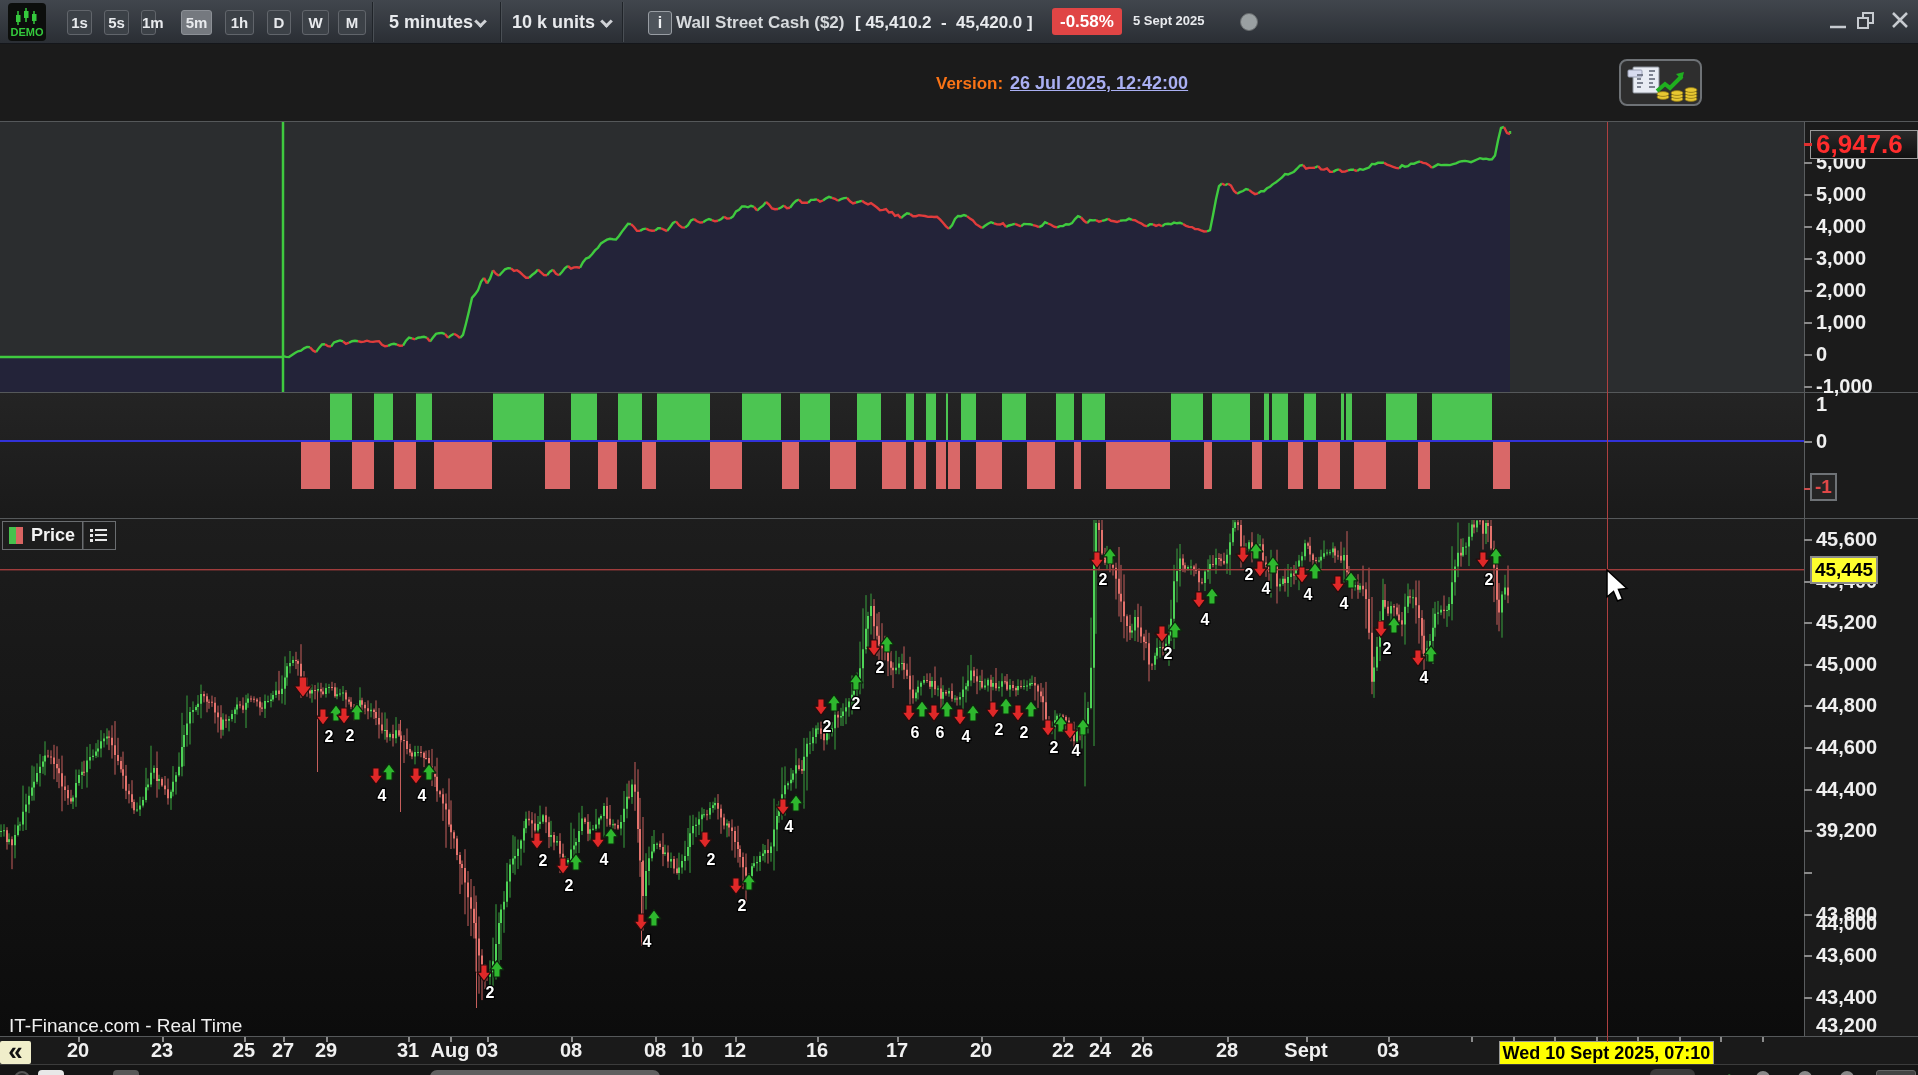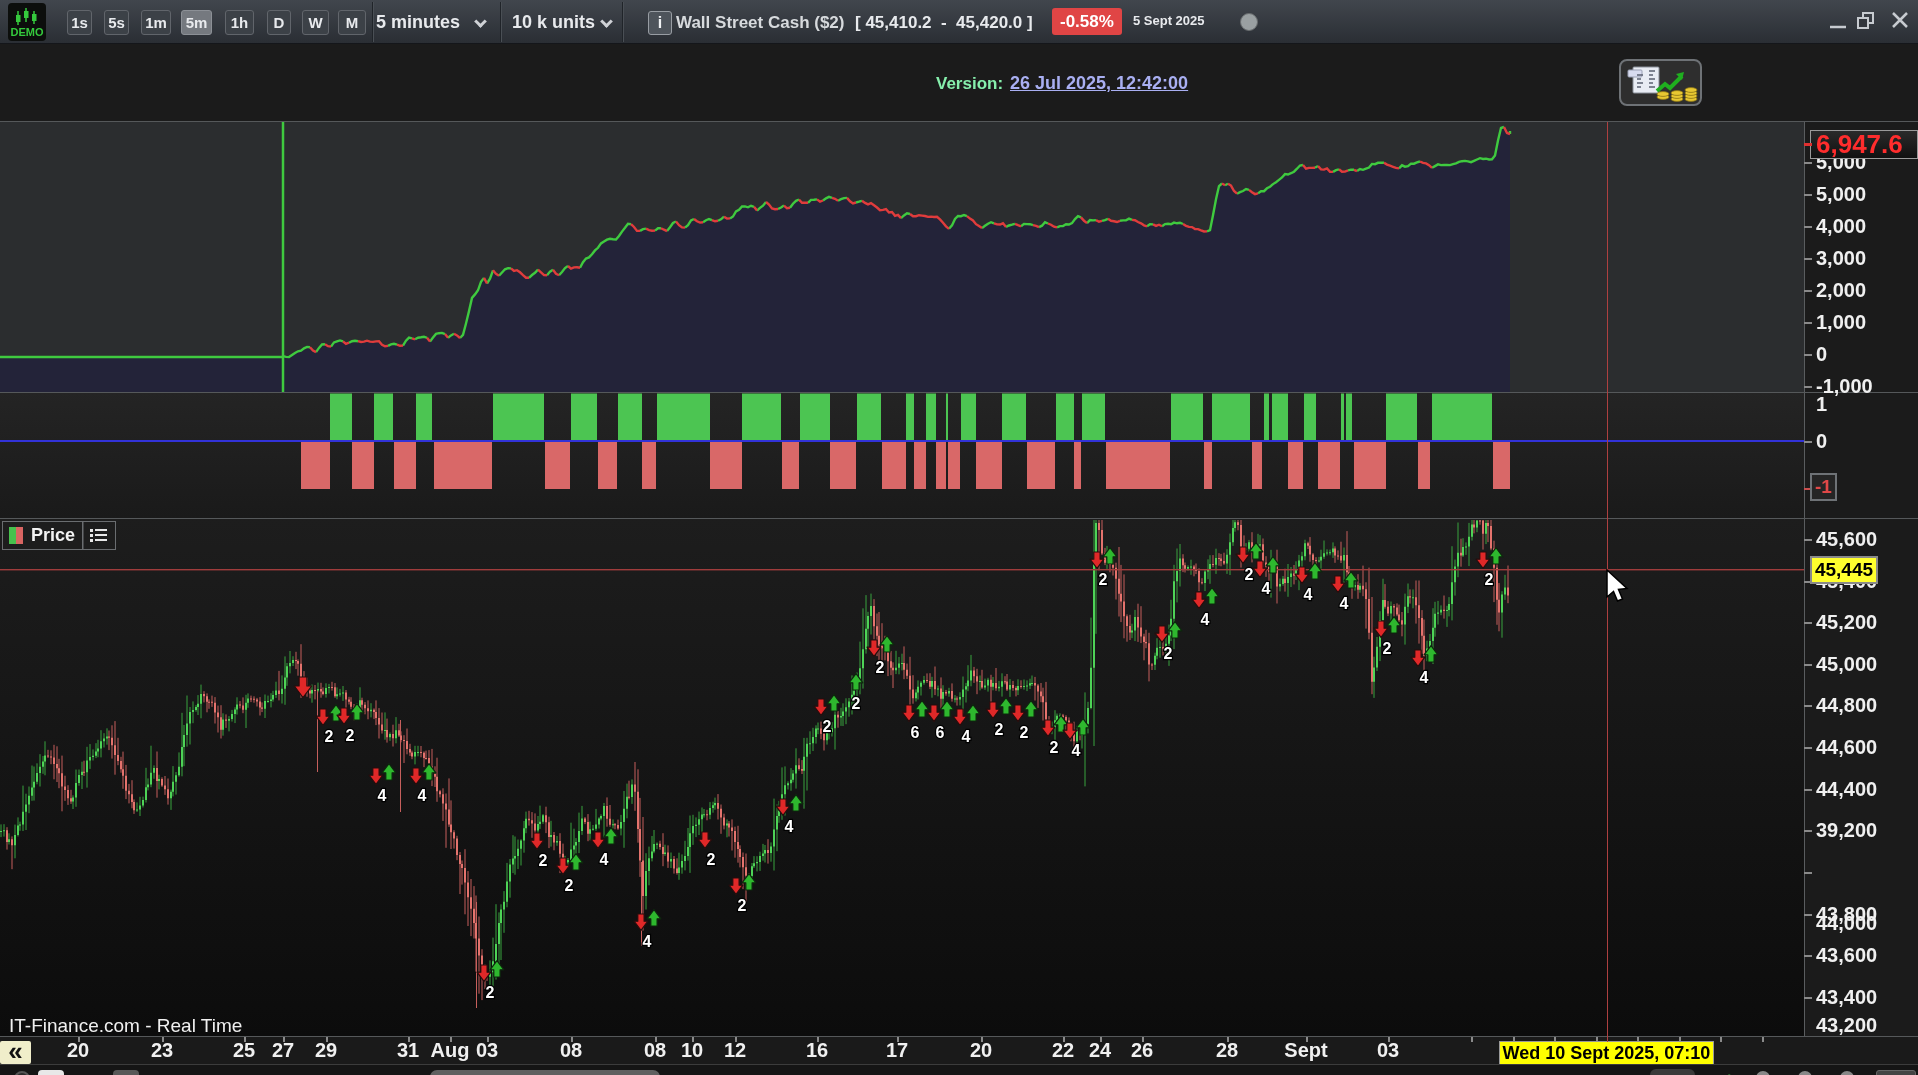--- a/index.html
+++ b/index.html
@@ -34,48 +34,48 @@
       <rect x="8" y="12" width="4.5" height="7" fill="#35c93d"></rect>
       <path d="M18,5v14" stroke="#35c93d" stroke-width="1.5"></path>
       <rect x="16" y="8" width="4.5" height="7" fill="#35c93d"></rect>
       <path d="M26,8v13" stroke="#35c93d" stroke-width="1.5"></path>
       <rect x="24" y="11" width="4.5" height="7" fill="#35c93d"></rect>
       <text x="19" y="33" fill="#35c93d" font-size="11" font-weight="bold" text-anchor="middle">DEMO</text>
     </svg>
   </div>
   <div class="tbtn" style="left:67px;width:25px;">1s</div>
   <div class="tbtn" style="left:104px;width:25px;">5s</div>
-  <div class="tbtn" style="left:141px;width:30px;">1m</div>
+  <div class="tbtn" style="left:141px;width:15px;">1m</div>
   <div class="tbtn" style="left:181px;width:31px;background:#75797f;border-color:#8c9096;">5m</div>
   <div class="tbtn" style="left:225px;width:29px;">1h</div>
   <div class="tbtn" style="left:267px;width:24px;">D</div>
   <div class="tbtn" style="left:302px;width:27px;">W</div>
   <div class="tbtn" style="left:338px;width:28px;">M</div>
   <div class="sep" style="left:372px;"></div>
-  <div class="ddl" style="left:376px;">5 minutes</div>
+  <div class="ddl" style="left:389px;">5 minutes</div>
   <div class="chev" style="left:476px;"></div>
   <div class="sep" style="left:500px;"></div>
   <div class="ddl" style="left:512px;">10 k units</div>
   <div class="chev" style="left:602px;"></div>
   <div class="sep" style="left:622px;"></div>
   <div class="abs" style="left:648px;top:11px;width:24px;height:24px;background:#4e545b;border:1px solid #989da3;border-radius:3px;color:#f0f2f4;font-weight:bold;font-size:16px;text-align:center;line-height:22px;">i</div>
   <div class="ddl" style="left:676px;color:#d7dadd;font-size:17px;top:13px;">Wall Street Cash ($2)</div>
   <div class="ddl" style="left:855px;font-size:17px;top:13px;">[ 45,410.2&nbsp; - &nbsp;45,420.0 ]</div>
   <div class="abs" style="left:1052px;top:8px;height:27px;background:#e04545;border-radius:3px;color:#fff;font-weight:bold;font-size:17px;line-height:27px;padding:0 8px;">-0.58%</div>
   <div class="ddl" style="left:1133px;font-size:13px;top:13px;">5 Sept 2025</div>
   <div class="abs" style="left:1240px;top:13px;width:18px;height:18px;border-radius:50%;background:#9aa0a2;border:1px solid #686c6e;"></div>
   <svg class="abs" style="left:1825px;top:10px;" width="90" height="24">
     <path d="M5,17h16" stroke="#c7cbd0" stroke-width="2.5"></path>
     <rect x="38" y="3" width="10" height="10" fill="none" stroke="#c7cbd0" stroke-width="2"></rect>
     <rect x="33" y="8" width="10" height="10" fill="#32363c" stroke="#c7cbd0" stroke-width="2"></rect>
     <path d="M68,3l14,14M82,3l-14,14" stroke="#c7cbd0" stroke-width="2.5"></path>
   </svg>
 </div>
 
-<div class="abs" style="left:936px;top:74px;color:#86efac;font-weight:bold;font-size:17px;">Version:</div>
+<div class="abs" style="left:936px;top:74px;color:#f97316;font-weight:bold;font-size:17px;">Version:</div>
 <div class="abs" style="left:1010px;top:73px;color:#a9aff2;font-weight:bold;font-size:18px;text-decoration:underline;">26 Jul 2025, 12:42:00</div>
 
 <div class="abs" style="left:1619px;top:59px;width:83px;height:47px;background:#2e2e2e;border:2px solid #6e7276;border-radius:8px;">
   <svg width="79" height="43">
     <rect x="12" y="6" width="26" height="26" rx="1" fill="#e8ecf4" stroke="#8a909a"></rect>
     <rect x="7" y="9" width="14" height="7" rx="1" fill="#d8dcf0" stroke="#9aa0b4"></rect>
     <path d="M16,14h6M16,18h4M16,22h6M16,26h4M28,10h6M28,14h4M28,18h6M28,22h4M28,26h6" stroke="#596070" stroke-width="1.6"></path>
     <path d="M36,30l8-7 5,4 12-12" stroke="#1fae1f" stroke-width="4" fill="none"></path>
     <path d="M55,13l8-2-2,8z" fill="#1fae1f"></path>
     <g fill="#e8c832" stroke="#8a7414" stroke-width="0.8">

